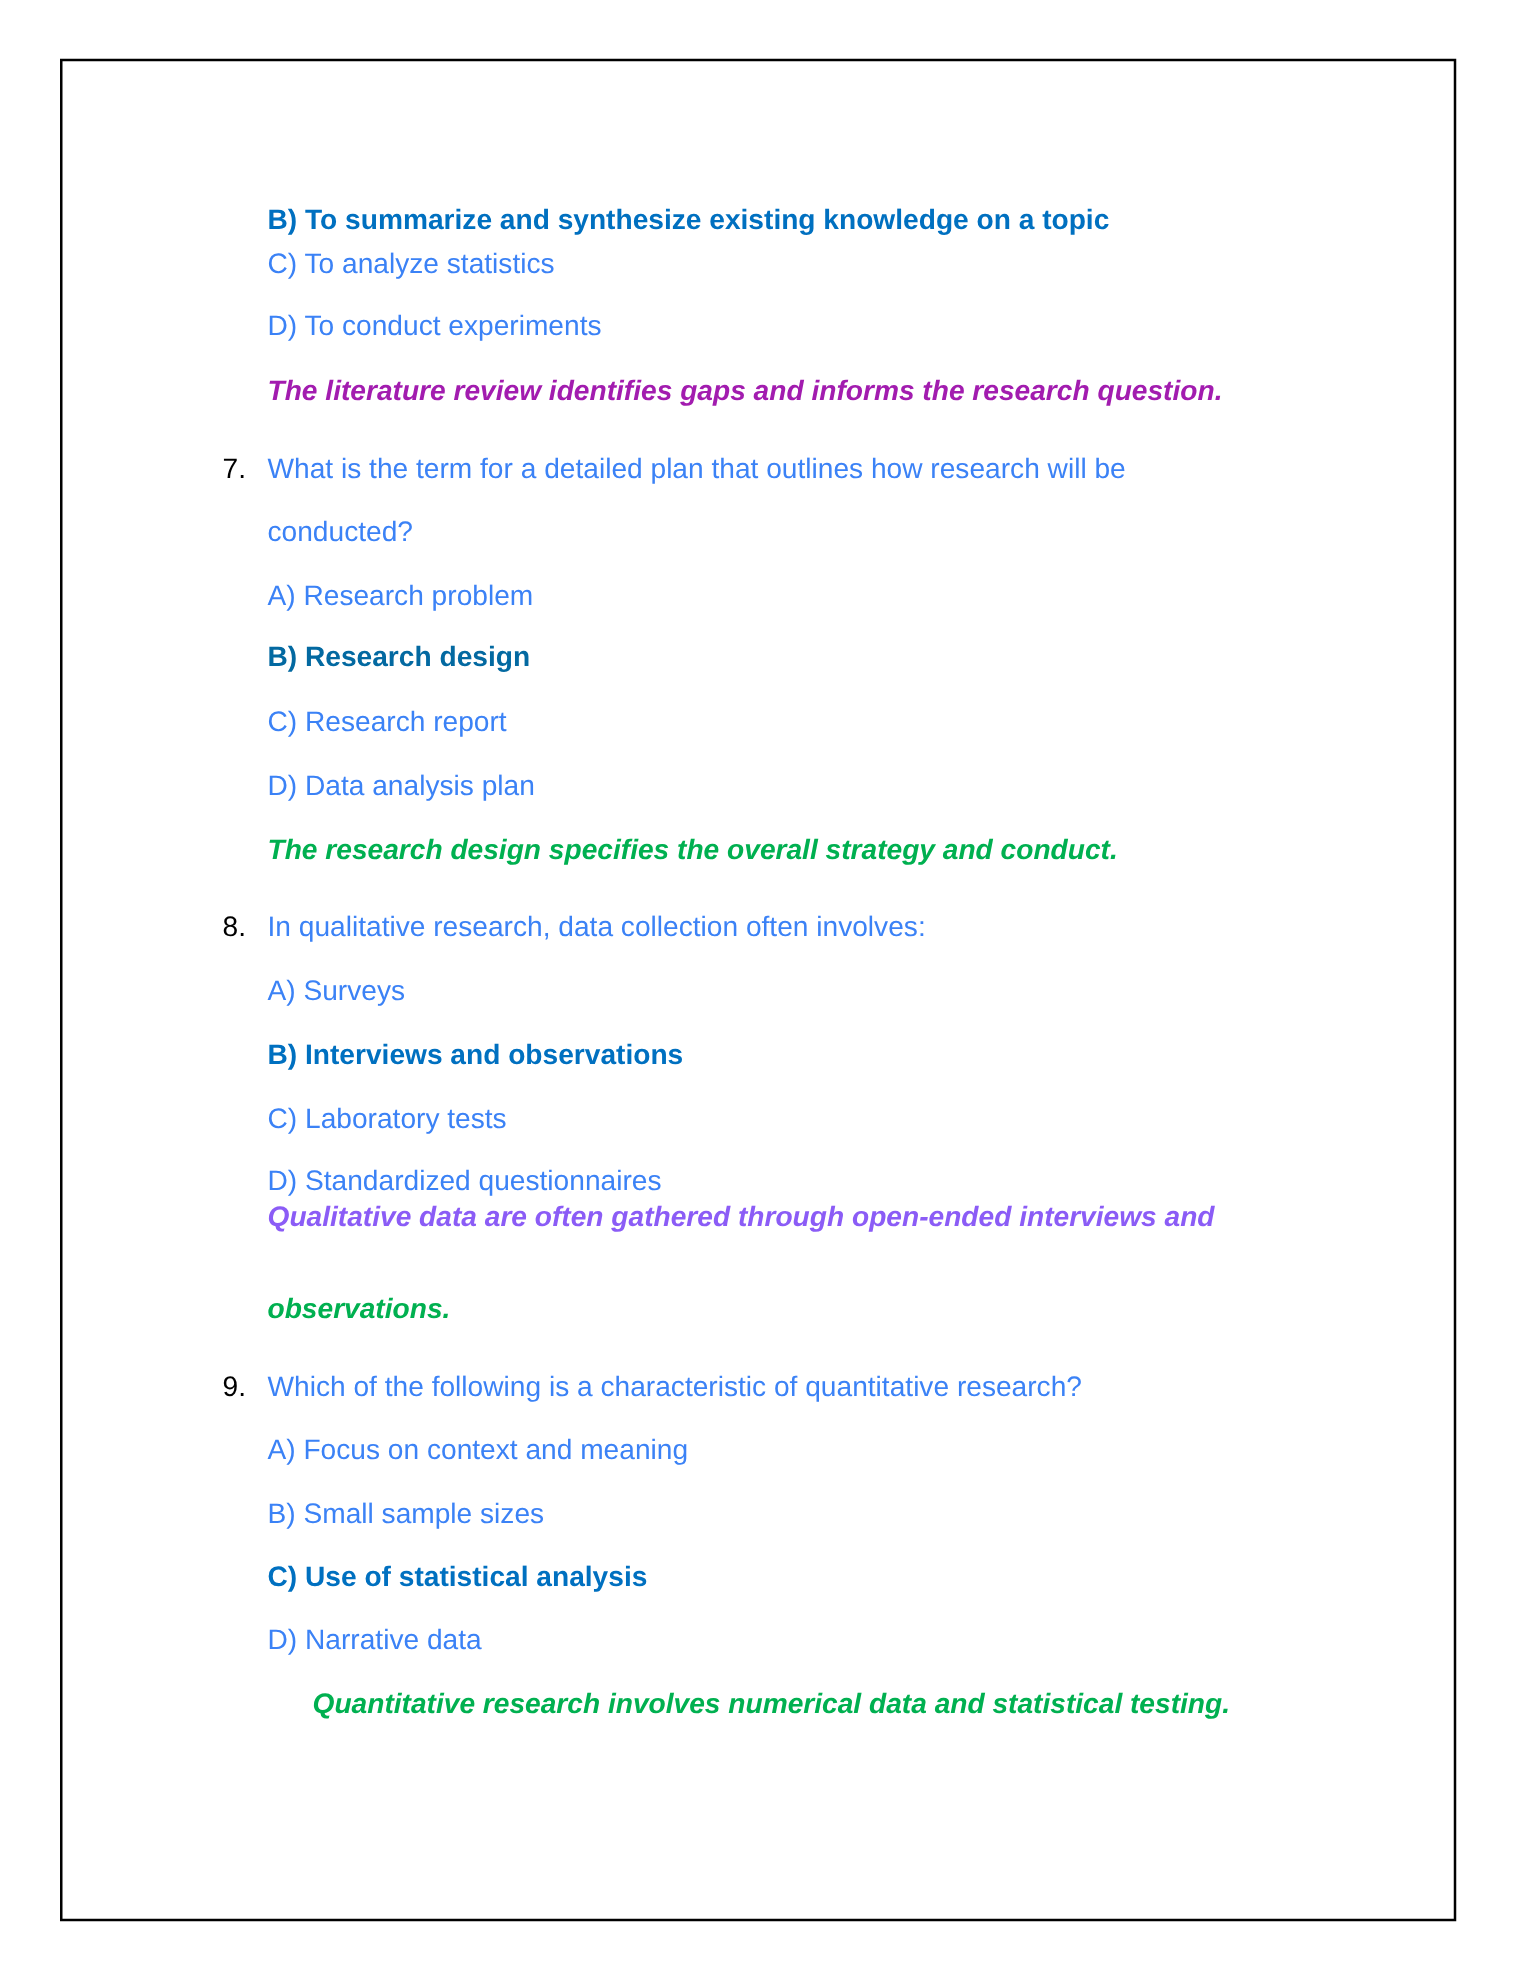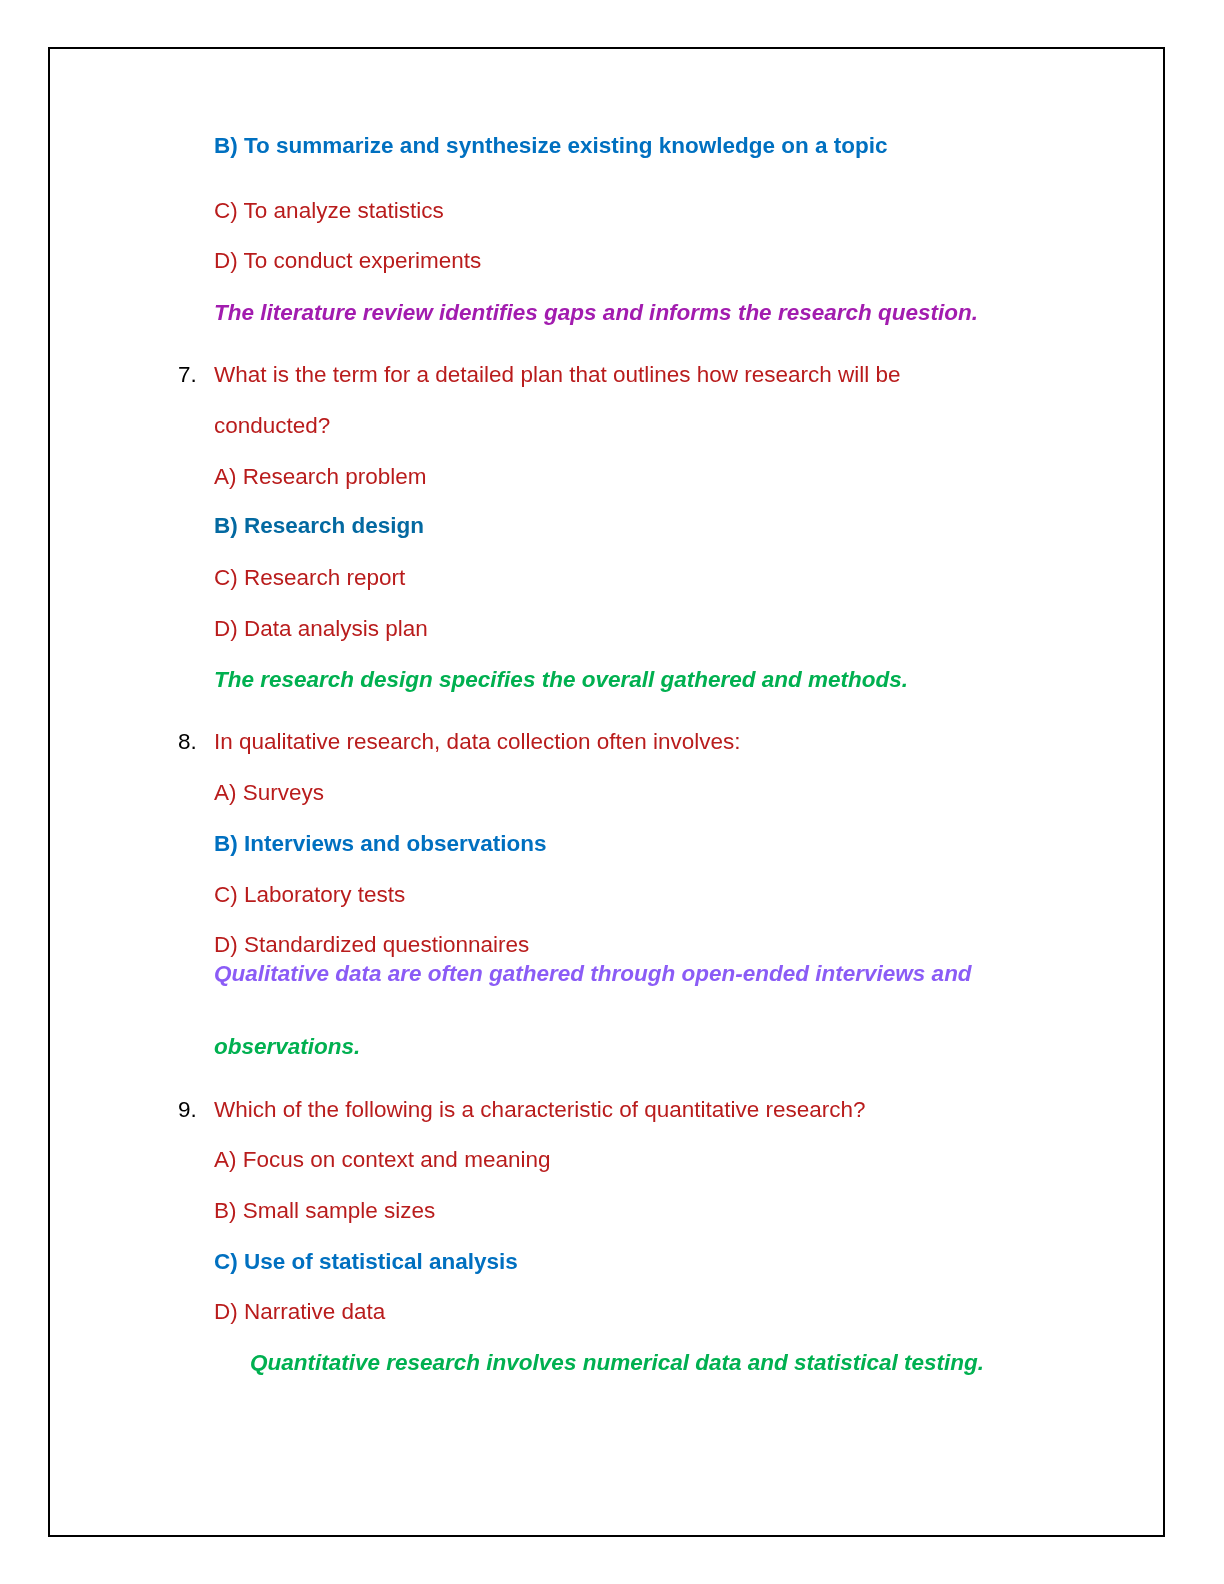--- a/index.html
+++ b/index.html
@@ -1,48 +1,48 @@
 <!DOCTYPE html>
 <html><head>
 <meta charset="utf-8">
 <style>
   html, body { margin: 0; padding: 0; background: #ffffff; }
   body { width: 1224px; height: 1584px; position: relative; overflow: hidden;
          font-family: "Liberation Sans", sans-serif; }
   .page-border { position: absolute; left: 48px; top: 47px; width: 1113px; height: 1486px;
                  border: 2.5px solid #000; box-sizing: content-box; }
   .content { position: absolute; left: 0; top: 0; width: 1224px; }
-  .line { position: absolute; left: 214px; font-size: 22.5px; line-height: 28px; white-space: nowrap; color: #b91c1c; }
+  .line { position: absolute; left: 214px; font-size: 22.5px; line-height: 28px; white-space: nowrap; color: #3b82f6; }
   .num { position: absolute; left: 178px; font-size: 22.5px; line-height: 28px; color: #000; }
   .correct { color: #0070C0; font-weight: bold; }
   .explain { color: #00B050; font-weight: bold; font-style: italic; }
 </style>
 </head>
 <body>
 
 <div class="page-border"></div>
 
 <div class="content">
 
   <div>
-    <div class="line correct" style="top: 132px; color: rgb(0, 112, 192);">B) To summarize and synthesize existing knowledge on a topic</div>
+    <div class="line correct" style="top: 162px; color: rgb(0, 112, 192);">B) To summarize and synthesize existing knowledge on a topic</div>
     <div class="line" style="top:197px">C) To analyze statistics</div>
     <div class="line" style="top:247px">D) To conduct experiments</div>
     <div class="line explain" style="top: 299px; color: #a21caf;">The literature review identifies gaps and informs the research question.</div>
   </div>
 
   <div>
     <div class="num" style="top:361px">7.</div>
     <div class="line" style="top:361px">What is the term for a detailed plan that outlines how research will be</div>
     <div class="line" style="top:412px">conducted?</div>
     <div class="line" style="top:463px">A) Research problem</div>
     <div class="line correct" style="top: 512px; color: #0369a1;">B) Research design</div>
     <div class="line" style="top:564px">C) Research report</div>
     <div class="line" style="top:615px">D) Data analysis plan</div>
-    <div class="line explain" style="top: 666px; color: rgb(0, 176, 80);">The research design specifies the overall gathered and methods.</div>
+    <div class="line explain" style="top: 666px; color: rgb(0, 176, 80);">The research design specifies the overall strategy and conduct.</div>
   </div>
 
   <div>
     <div class="num" style="top:728px">8.</div>
     <div class="line" style="top:728px">In qualitative research, data collection often involves:</div>
     <div class="line" style="top:779px">A) Surveys</div>
     <div class="line correct" style="top: 830px; color: rgb(0, 112, 192);">B) Interviews and observations</div>
     <div class="line" style="top:881px">C) Laboratory tests</div>
     <div class="line" style="top:931px">D) Standardized questionnaires</div>
     <div class="line explain" style="top: 960px; color: #8b5cf6;">Qualitative data are often gathered through open-ended interviews and</div>

